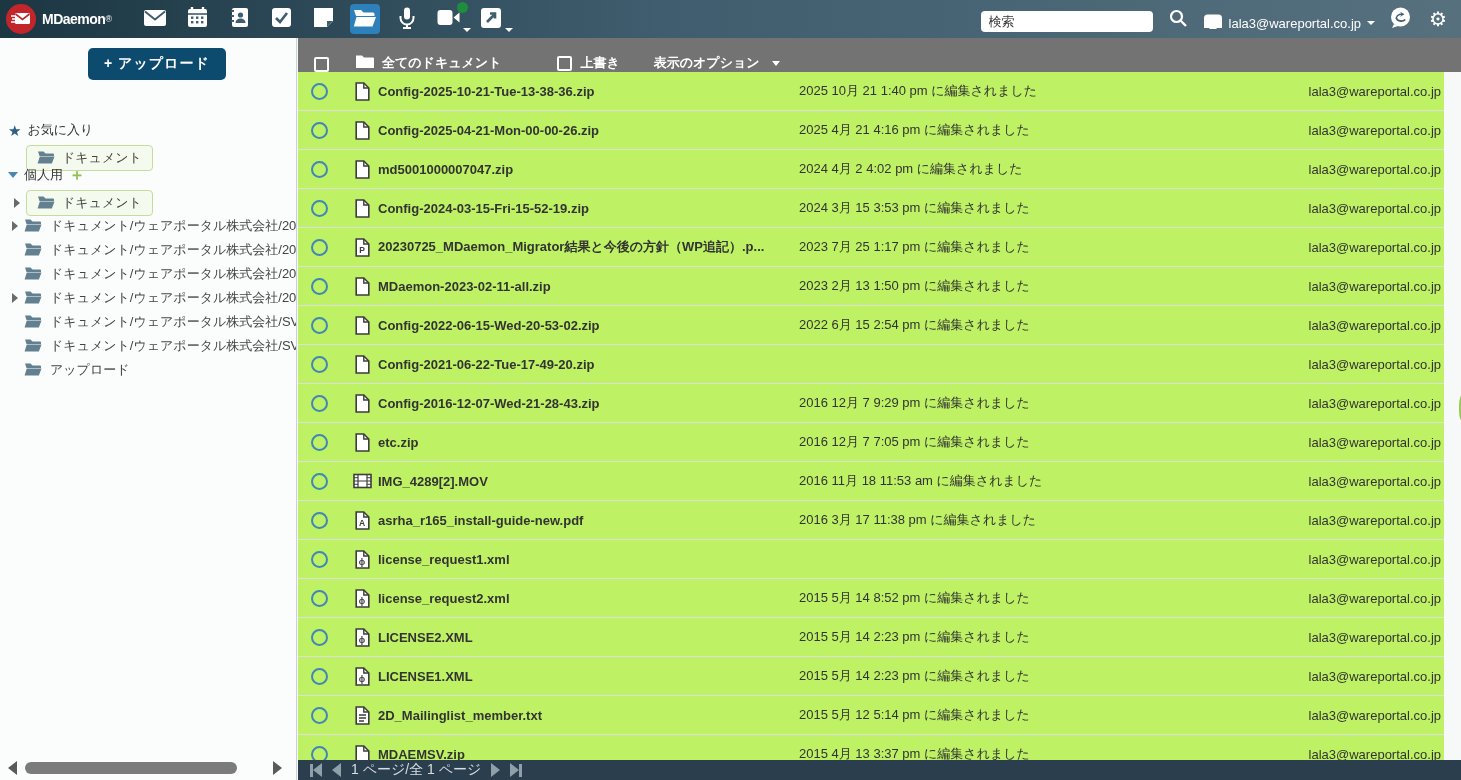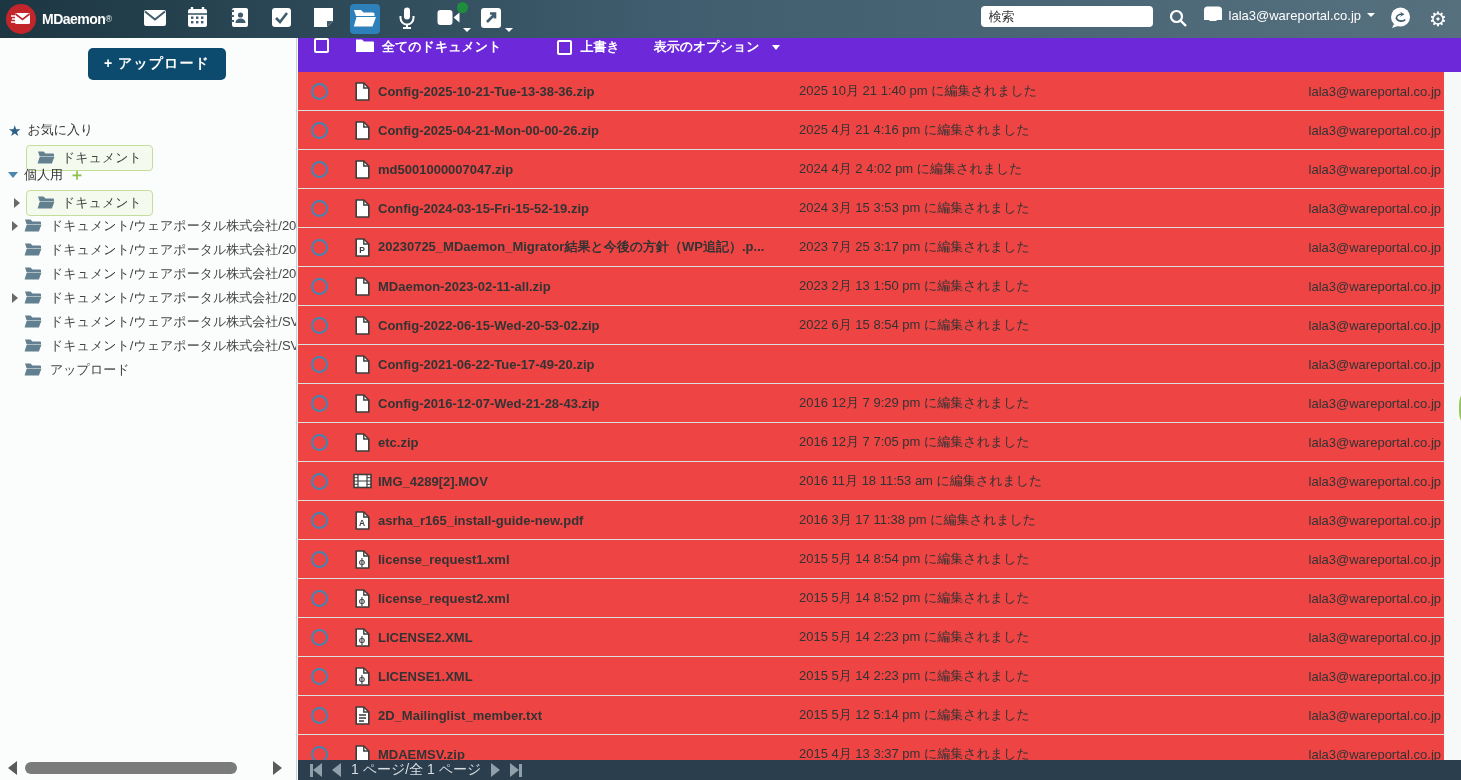--- a/index.html
+++ b/index.html
@@ -17,21 +17,21 @@
   .brand-reg { color:#fff; font-size:9px; vertical-align:super; }
   .nav-icons { display:flex; align-items:center; margin-left:28px; gap:12px; }
   .navbtn { width:30px; height:30px; border:none; background:transparent; display:flex;
     align-items:center; justify-content:center; cursor:pointer; border-radius:4px; position:relative; }
   .navbtn.active { background:#2d80b9; }
   .presence-dot { position:absolute; top:-2px; right:-4px; width:11px; height:11px;
     border-radius:50%; background:#1e8e3e; }
   .caret { width:0; height:0; border-left:4px solid transparent; border-right:4px solid transparent;
     border-top:4px solid #fff; display:inline-block; }
   .navbtn .caret { position:absolute; bottom:2px; right:-7px; }
-  .top-right { margin-left:auto; display:flex; align-items:flex-start; margin-right:10px; gap:12px; }
+  .top-right { margin-left:auto; display:flex; align-items:flex-end; margin-right:10px; gap:12px; }
   .search-box { width:172px; height:21px; border:none; border-radius:4px; background:#fff;
     font-size:13px; padding:0 8px; color:#222; }
   .search-box::placeholder { color:#333; opacity:1; }
   .account { display:flex; align-items:center; gap:6px; color:#fff; font-size:13px; cursor:pointer; }
   .iconbtn { background:transparent; border:none; cursor:pointer; display:flex; align-items:center;
     justify-content:center; width:26px; height:26px; }
   .gear-glyph { color:#fff; font-size:20px; line-height:1; }
 
   
   .sidebar { position:absolute; top:38px; left:0; width:297px; height:742px;
@@ -58,30 +58,30 @@
   .folder-row .ficon-sl { margin-right:8px; flex:none; }
   .hscroll { position:absolute; bottom:4px; left:0; width:297px; height:16px; display:flex; align-items:center; }
   .h-arrow-l { width:0; height:0; border-top:7px solid transparent; border-bottom:7px solid transparent;
     border-right:9px solid #5a5a5a; margin-left:8px; cursor:pointer; }
   .h-thumb { width:212px; height:12px; background:#7b7b7b; border-radius:7px; margin-left:8px; cursor:grab; }
   .h-arrow-r { width:0; height:0; border-top:7px solid transparent; border-bottom:7px solid transparent;
     border-left:9px solid #5a5a5a; margin-left:36px; cursor:pointer; }
 
   
   .main { position:absolute; top:38px; left:298px; width:1163px; height:742px; }
-  .toolbar { position:absolute; top:0; left:0; width:100%; height:34px; background:#6d28d9;
-    display:flex; align-items:flex-start; color:#fff; font-size:13px; font-weight:bold; }
+  .toolbar { position:absolute; top:0; left:0; width:100%; height:34px; background:#737373;
+    display:flex; align-items:flex-end; color:#fff; font-size:13px; font-weight:bold; }
   .tb-check { width:15px; height:15px; border:2px solid #fff; border-radius:2px; background:transparent;
     display:inline-block; cursor:pointer; flex:none; }
   .tb-group { display:flex; align-items:center; gap:8px; cursor:pointer; }
   .tb-caret { width:0; height:0; border-left:4px solid transparent; border-right:4px solid transparent;
     border-top:5px solid #fff; margin-left:4px; }
 
   .file-list { position:absolute; top:34px; left:0; width:1146px; height:688px; overflow:hidden;
-    background:#ef4444; }
+    background:#bef264; }
   .frow { display:flex; align-items:center; height:39px; border-bottom:1px solid #dcdfdf; cursor:pointer; }
   .fradio { width:17px; height:17px; border:2px solid #4186b5; border-radius:50%; background:transparent;
     margin-left:13px; flex:none; cursor:pointer; }
   .ficon { width:24px; margin-left:22px; display:flex; justify-content:center; flex:none; }
   .fname { font-size:13px; font-weight:bold; color:#333; margin-left:4px; flex:1 1 auto;
     white-space:nowrap; overflow:hidden; }
   .fdate { width:460px; flex:none; font-size:13px; color:#333; }
   .fowner { width:185px; flex:none; font-size:13px; color:#333; text-align:right; padding-right:3px; }
 
   
@@ -447,21 +447,21 @@
   <div class="frow">
     <span class="fradio"></span>
     <span class="ficon">
           <svg width="15" height="19" viewBox="0 0 15 19">
     <path d="M1.2 1 h7.6 l5 5 v12 H1.2 z" fill="#fff" stroke="#3d3d3d" stroke-width="1.6"></path>
     <path d="M8.8 1 v5 h5" fill="none" stroke="#3d3d3d" stroke-width="1.4"></path>
             <text x="7" y="14.5" font-size="8.5" font-weight="bold" text-anchor="middle" fill="#3d3d3d" font-family="Liberation Sans,sans-serif">P</text>
           </svg>
         </span>
     <span class="fname">20230725_MDaemon_Migrator結果と今後の方針（WP追記）.p...</span>
-    <span class="fdate">2023 7月 25 3:17 pm に編集されました</span>
+    <span class="fdate">2023 7月 25 1:17 pm に編集されました</span>
     <span class="fowner">lala3@wareportal.co.jp</span>
   </div>
 
   <div class="frow">
     <span class="fradio"></span>
     <span class="ficon">
           <svg width="15" height="19" viewBox="0 0 15 19">
     <path d="M1.2 1 h7.6 l5 5 v12 H1.2 z" fill="#fff" stroke="#3d3d3d" stroke-width="1.6"></path>
     <path d="M8.8 1 v5 h5" fill="none" stroke="#3d3d3d" stroke-width="1.4"></path>
           </svg>
@@ -473,21 +473,21 @@
 
   <div class="frow">
     <span class="fradio"></span>
     <span class="ficon">
           <svg width="15" height="19" viewBox="0 0 15 19">
     <path d="M1.2 1 h7.6 l5 5 v12 H1.2 z" fill="#fff" stroke="#3d3d3d" stroke-width="1.6"></path>
     <path d="M8.8 1 v5 h5" fill="none" stroke="#3d3d3d" stroke-width="1.4"></path>
           </svg>
         </span>
     <span class="fname">Config-2022-06-15-Wed-20-53-02.zip</span>
-    <span class="fdate">2022 6月 15 8:54 pm に編集されました</span>
+    <span class="fdate">2022 6月 15 2:54 pm に編集されました</span>
     <span class="fowner">lala3@wareportal.co.jp</span>
   </div>
 
   <div class="frow">
     <span class="fradio"></span>
     <span class="ficon">
           <svg width="15" height="19" viewBox="0 0 15 19">
     <path d="M1.2 1 h7.6 l5 5 v12 H1.2 z" fill="#fff" stroke="#3d3d3d" stroke-width="1.6"></path>
     <path d="M8.8 1 v5 h5" fill="none" stroke="#3d3d3d" stroke-width="1.4"></path>
           </svg>
@@ -553,21 +553,20 @@
   <div class="frow">
     <span class="fradio"></span>
     <span class="ficon">
           <svg width="15" height="19" viewBox="0 0 15 19">
     <path d="M1.2 1 h7.6 l5 5 v12 H1.2 z" fill="#fff" stroke="#3d3d3d" stroke-width="1.6"></path>
     <path d="M8.8 1 v5 h5" fill="none" stroke="#3d3d3d" stroke-width="1.4"></path>
             <text x="7" y="14.5" font-size="8.5" font-weight="bold" text-anchor="middle" fill="#3d3d3d" font-family="Liberation Sans,sans-serif">ϕ</text>
           </svg>
         </span>
     <span class="fname">license_request1.xml</span>
-    <span class="fdate">2015 5月 14 8:54 pm に編集されました</span>
     <span class="fowner">lala3@wareportal.co.jp</span>
   </div>
 
   <div class="frow">
     <span class="fradio"></span>
     <span class="ficon">
           <svg width="15" height="19" viewBox="0 0 15 19">
     <path d="M1.2 1 h7.6 l5 5 v12 H1.2 z" fill="#fff" stroke="#3d3d3d" stroke-width="1.6"></path>
     <path d="M8.8 1 v5 h5" fill="none" stroke="#3d3d3d" stroke-width="1.4"></path>
             <text x="7" y="14.5" font-size="8.5" font-weight="bold" text-anchor="middle" fill="#3d3d3d" font-family="Liberation Sans,sans-serif">ϕ</text>

